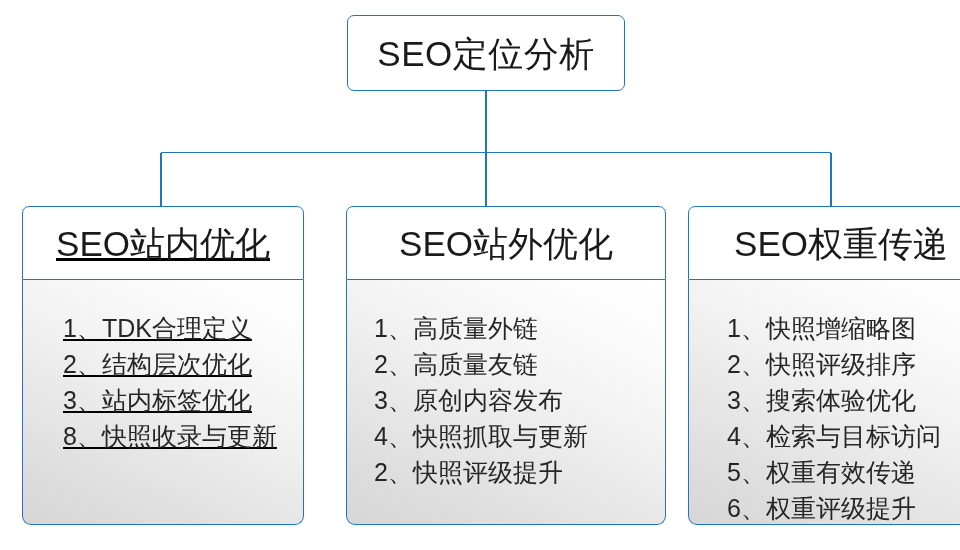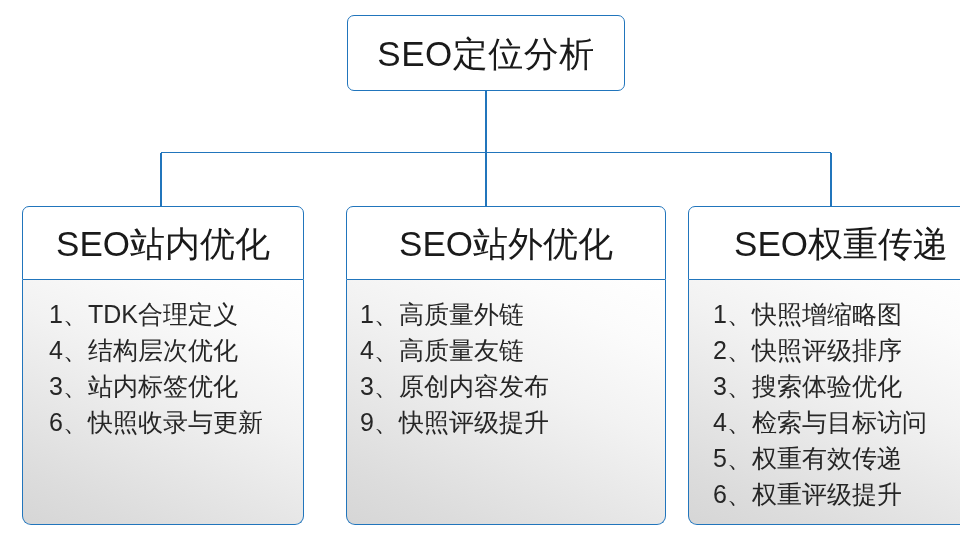--- a/index.html
+++ b/index.html
@@ -53,21 +53,21 @@
     letter-spacing: 0.5px;
     line-height: 1;
     white-space: nowrap;
   }
 
   
   .column {
     position: absolute;
     top: 206px;
   }
-  .col-1 { left: 6px;   width: 282px; }
+  .col-1 { left: 6px;   width: 282px; text-decoration: underline; }
   .col-2 { left: 330px; width: 320px; }
   .col-3 { left: 672px; width: 306px; }
 
   .col-header {
     box-sizing: border-box;
     height: 74px;
     border: 1.4px solid #2175bc;
     border-radius: 7px 7px 0 0;
     border-bottom: 1.4px solid #2175bc;
     background: #ffffff;
@@ -95,21 +95,21 @@
         #f2f2f2 42%,
         #e6e6e6 66%,
         #dcdcdc 86%,
         #d6d6d6 100%);
     padding: 14px 0 0 0;
     overflow: hidden;
   }
 
   .item-list {
     list-style: none;
-    margin: 2px;
+    margin: 16px;
     padding: 0 0 0 24px;
   }
   .item {
     font-size: 25px;
     color: #262626;
     line-height: 36px;
     height: 36px;
     white-space: nowrap;
     display: block;
   }
@@ -135,37 +135,38 @@
     <div class="root-title">SEO定位分析</div>
   </div>
 
   <div class="column col-1">
     <div class="col-header">
       <div class="col-header-title">SEO站内优化</div>
     </div>
     <div class="col-body">
       <ul class="item-list">
         <li class="item">1、TDK合理定义</li>
-        <li class="item">4、结构层次优化</li>
+        <li class="item">2、结构层次优化</li>
         <li class="item">3、站内标签优化</li>
-        <li class="item">6、快照收录与更新</li>
+        <li class="item">8、快照收录与更新</li>
       </ul>
     </div>
   </div>
 
   <div class="column col-2">
     <div class="col-header">
       <div class="col-header-title">SEO站外优化</div>
     </div>
     <div class="col-body">
       <ul class="item-list">
         <li class="item">1、高质量外链</li>
-        <li class="item">4、高质量友链</li>
+        <li class="item">2、高质量友链</li>
         <li class="item">3、原创内容发布</li>
-        <li class="item">9、快照评级提升</li>
+        <li class="item">4、快照抓取与更新</li>
+        <li class="item">2、快照评级提升</li>
       </ul>
     </div>
   </div>
 
   <div class="column col-3">
     <div class="col-header">
       <div class="col-header-title">SEO权重传递</div>
     </div>
     <div class="col-body">
       <ul class="item-list">

